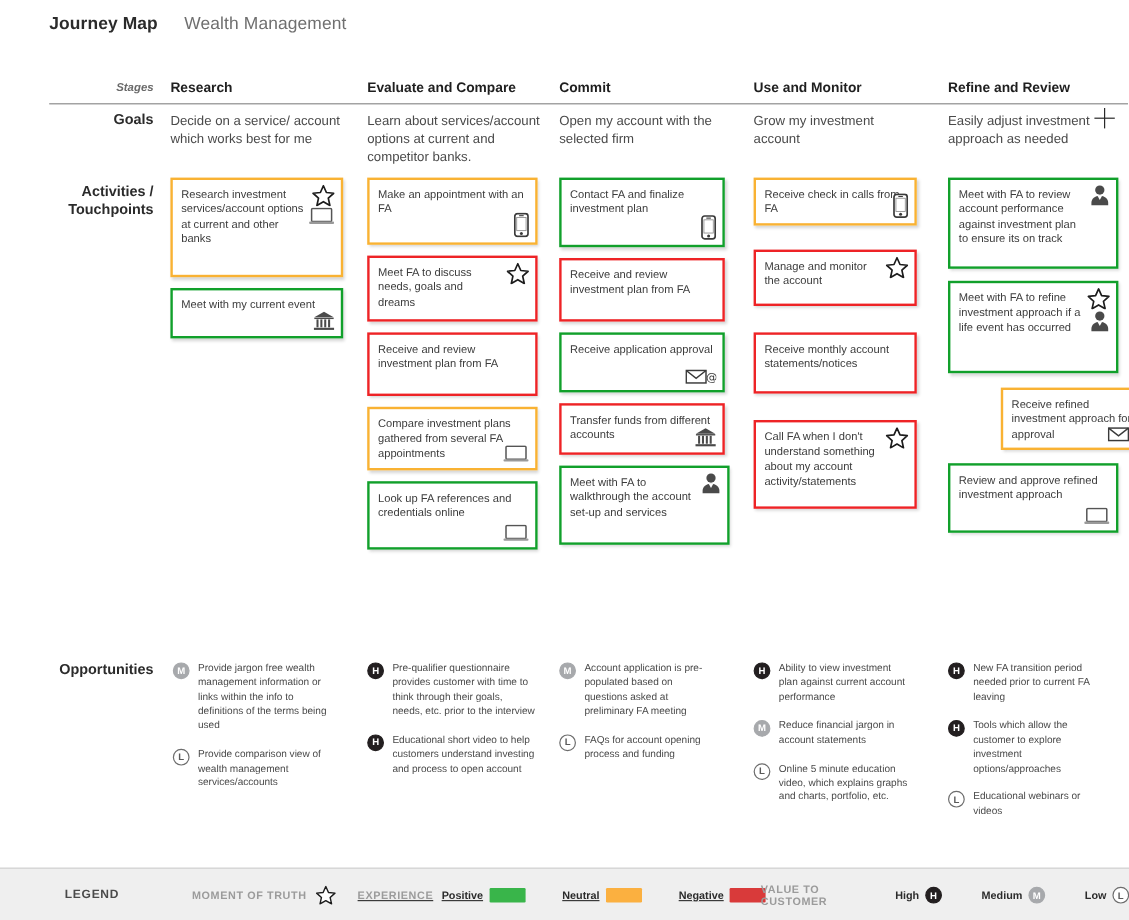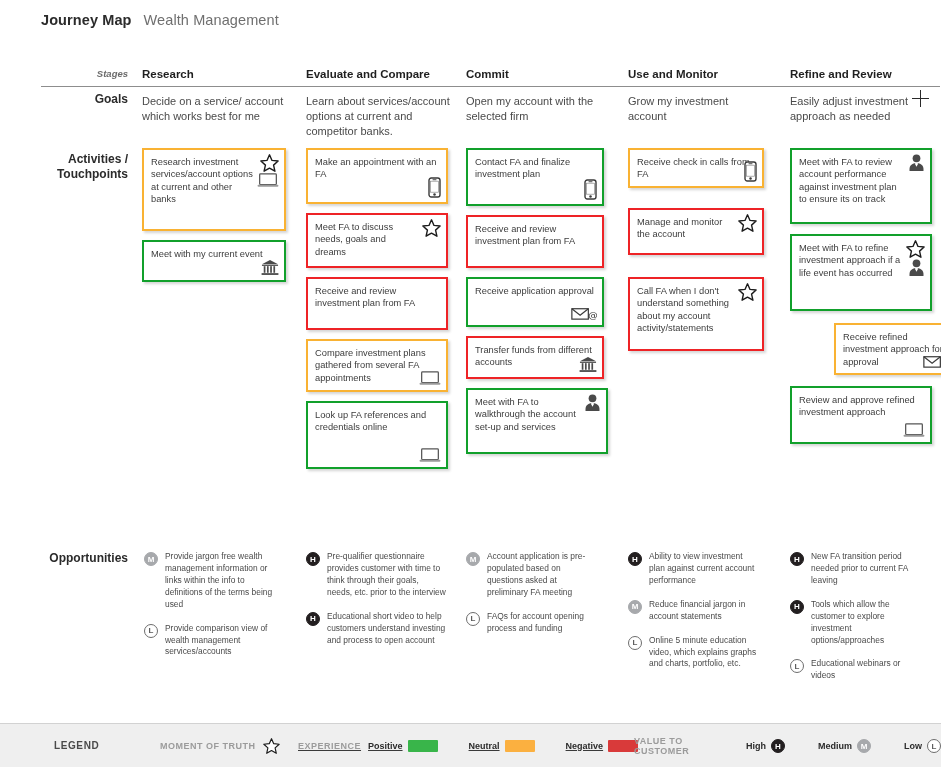--- a/index.html
+++ b/index.html
@@ -12,21 +12,21 @@
   }
   #page {
     position: relative;
     width: 941px; height: 767px;
     background: #ffffff;
   }
 
   
   #title-bar {
     position: absolute; left: 41px; top: 12px;
-    display: flex; align-items: flex-start; gap: 12px;
+    display: flex; align-items: flex-start; gap: 22px;
   }
   #title-bar .t-main {
     font-size: 14.5px; font-weight: bold; color: #2b2b2b; letter-spacing: .1px;
   }
   #title-bar .t-sub {
     font-size: 14.5px; font-weight: normal; color: #6f6f6f; letter-spacing: .1px;
   }
   .rowlabel {
     position: absolute;
     text-align: right;
@@ -270,21 +270,21 @@
       </div>
       <div class="card amber" style="width: 142px; height: 53px; margin-bottom: 9px;">
         <div class="ctext" style="padding-right: 0px;">Compare investment plans gathered from several FA appointments</div>
         <div class="icons">
           <span class="ic"><svg width="22" height="15" viewBox="0 0 26 18">
               <rect x="3" y="1" width="20" height="13" rx="1" fill="#fff" stroke="#555" stroke-width="1.5"></rect>
               <rect x="0.5" y="14" width="25" height="2.4" rx="1.1" fill="#9a9a9a"></rect>
             </svg></span>
         </div>
       </div>
-      <div class="card green" style="width: 142px; height: 68px; margin-bottom: 16px;">
+      <div class="card green" style="width: 142px; height: 57px; margin-bottom: 16px;">
         <div class="ctext" style="padding-right: 0px;">Look up FA references and credentials online</div>
         <div class="icons">
           <span class="ic"><svg width="22" height="15" viewBox="0 0 26 18">
               <rect x="3" y="1" width="20" height="13" rx="1" fill="#fff" stroke="#555" stroke-width="1.5"></rect>
               <rect x="0.5" y="14" width="25" height="2.4" rx="1.1" fill="#9a9a9a"></rect>
             </svg></span>
         </div>
       </div>
     </div>
     <div class="oppcol" style="left: 306px; width: 140px;">
@@ -374,20 +374,23 @@
         </div>
       </div>
       <div class="card red" style="width: 136px; height: 47px; margin-bottom: 22px;">
         <div class="ctext" style="padding-right: 22px;">Manage and monitor the account</div>
         <div class="icons topright">
           <span class="ic"><svg width="19" height="18" viewBox="0 0 24 23">
               <polygon points="12,1 15.2,8.2 23,9 17.2,14.2 18.9,22 12,18 5.1,22 6.8,14.2 1,9 8.8,8.2" fill="#fff" stroke="#1c1c1c" stroke-width="1.8" stroke-linejoin="round"></polygon>
             </svg></span>
         </div>
       </div>
+      <div class="card red" style="width: 136px; height: 51px; margin-bottom: 22px;">
+        <div class="ctext">Receive monthly account statements/notices</div>
+      </div>
       <div class="card red" style="width: 136px; height: 74px; margin-bottom: 0px;">
         <div class="ctext" style="padding-right: 22px;">Call FA when I don't understand something about my account activity/statements</div>
         <div class="icons topright">
           <span class="ic"><svg width="19" height="18" viewBox="0 0 24 23">
               <polygon points="12,1 15.2,8.2 23,9 17.2,14.2 18.9,22 12,18 5.1,22 6.8,14.2 1,9 8.8,8.2" fill="#fff" stroke="#1c1c1c" stroke-width="1.8" stroke-linejoin="round"></polygon>
             </svg></span>
         </div>
       </div>
     </div>
     <div class="oppcol" style="left: 628px; width: 132px;">

